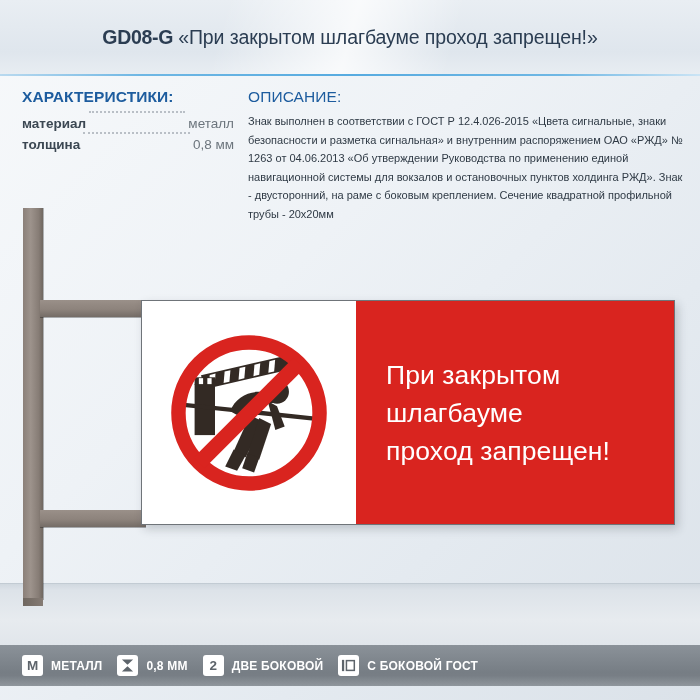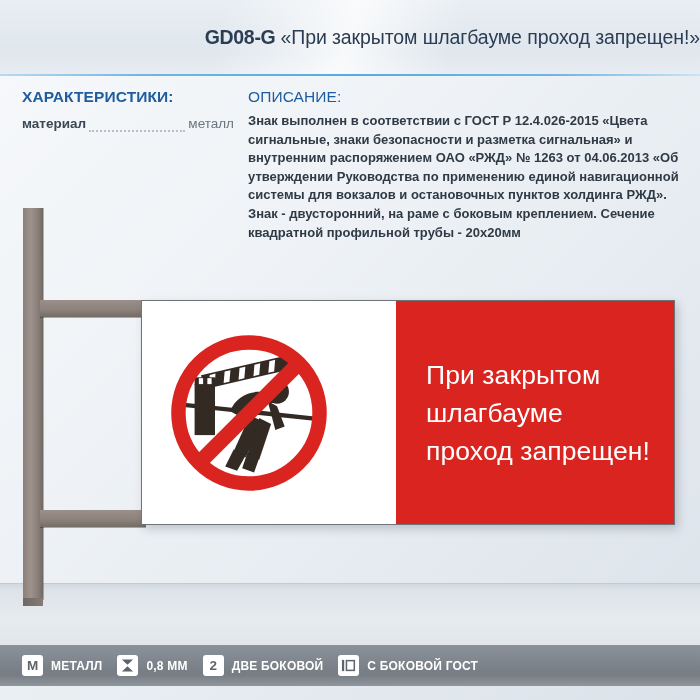--- a/index.html
+++ b/index.html
@@ -18,54 +18,54 @@
     position:absolute;left:0;top:0;width:700px;height:74px;
     background:linear-gradient(180deg,#e9eef3 0%,#e4eaf0 35%,#dfe6ed 70%,#e8edf2 100%);
     overflow:hidden;
   }
   .header:before{
     content:"";position:absolute;left:-10%;top:-60%;width:120%;height:220%;
     background:linear-gradient(105deg,rgba(255,255,255,0) 35%,rgba(255,255,255,.75) 50%,rgba(255,255,255,0) 62%);
   }
   .header-title{
     position:absolute;left:0;top:0;width:700px;height:74px;
-    display:flex;align-items:center;justify-content:flex-end;
+    display:flex;align-items:center;justify-content:center;
     font-size:19.5px;color:#2b3d52;letter-spacing:-.1px;white-space:nowrap;
   }
   .header-code{font-weight:bold;margin-right:5px;letter-spacing:-.3px;}
   .header-rule{
     position:absolute;left:0;top:74px;width:700px;height:2px;
     background:linear-gradient(90deg,#b9d9ef 0%,#6fb7e4 20%,#57abe0 50%,#6fb7e4 80%,#cbe4f5 100%);
   }
 
   
   .specs{position:absolute;left:22px;top:88px;width:212px;}
   .specs-heading{
     font-size:15.5px;font-weight:bold;color:#1d5c9e;letter-spacing:.1px;
     margin-bottom:7px;
   }
   .spec-row{
-    display:flex;align-items:flex-end;font-size:13.5px;line-height:21px;
+    display:flex;align-items:flex-start;font-size:13.5px;line-height:21px;
     white-space:nowrap;
   }
   .spec-label{font-weight:bold;color:#3b4752;}
   .spec-dots{
     flex:1 1 auto;margin:0 3px;position:relative;top:-2px;
     border-bottom:2px dotted #b9bfc6;min-width:14px;
   }
   .spec-value{color:#6c757d;}
 
   
   .descr{position:absolute;left:248px;top:88px;width:440px;}
   .descr-heading{
     font-size:15.5px;font-weight:normal;color:#1d5c9e;letter-spacing:.1px;
     margin-bottom:6px;
   }
   .descr-body{
-    font-size:13px;line-height:18.6px;color:#2f3a45;font-weight:bold;
+    font-size:11px;line-height:18.6px;color:#2f3a45;
   }
 
   
   .floor{
     position:absolute;left:0;top:583px;width:700px;height:62px;
     background:linear-gradient(180deg,#cfd7de 0%,#dde3e9 12%,#e7ebef 60%,#e1e6eb 100%);
   }
   .floor-line{
     position:absolute;left:0;top:583px;width:700px;height:1px;background:#c2cbd3;
   }
@@ -96,21 +96,21 @@
     box-shadow:3px 4px 9px rgba(40,50,60,.22);
     display:flex;overflow:hidden;
   }
   .sign-left{
     width:214px;flex:0 0 214px;background:#ffffff;
     display:flex;align-items:center;justify-content:center;
   }
   .sign-right{
     flex:1 1 auto;background:#d9241f;
     display:flex;flex-direction:column;justify-content:center;
-    padding-left:30px;box-sizing:border-box;margin-left:40px;
+    padding-left:30px;box-sizing:border-box;
   }
   .sign-line{
     color:#ffffff;font-size:26.5px;line-height:38px;white-space:nowrap;
     letter-spacing:.1px;
   }
   .pictogram{width:170px;height:170px;display:block;}
 
   
   .footer{
     position:absolute;left:0;top:645px;width:700px;height:41px;
@@ -150,20 +150,25 @@
 
   <div class="specs">
     <div class="specs-heading">ХАРАКТЕРИСТИКИ:</div>
 
     <div class="spec-row">
       <span class="spec-label">материал</span>
       <span class="spec-dots"></span>
       <span class="spec-value">металл</span>
     </div>
 
+    <div class="spec-row">
+      <span class="spec-label">толщина</span>
+      <span class="spec-dots"></span>
+      <span class="spec-value">0,8 мм</span>
+    </div>
 
   </div>
 
   <div class="descr">
     <div class="descr-heading">ОПИСАНИЕ:</div>
     <div class="descr-body">Знак выполнен в соответствии с ГОСТ Р 12.4.026-2015 «Цвета сигнальные, знаки безопасности и разметка сигнальная» и внутренним распоряжением ОАО «РЖД» № 1263 от 04.06.2013 «Об утверждении Руководства по применению единой навигационной системы для вокзалов и остановочных пунктов холдинга РЖД». Знак - двусторонний, на раме с боковым креплением. Сечение квадратной профильной трубы - 20х20мм</div>
   </div>
 
   <div class="floor"></div>
   <div class="floor-line"></div>

